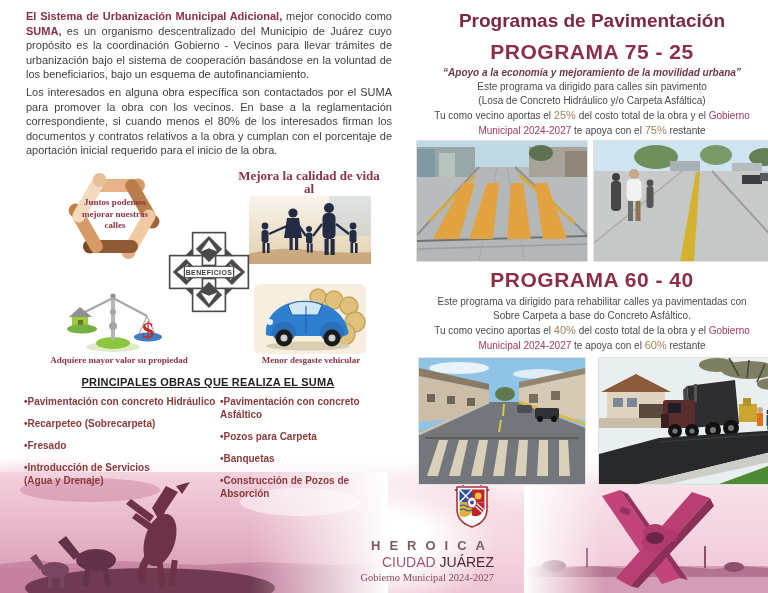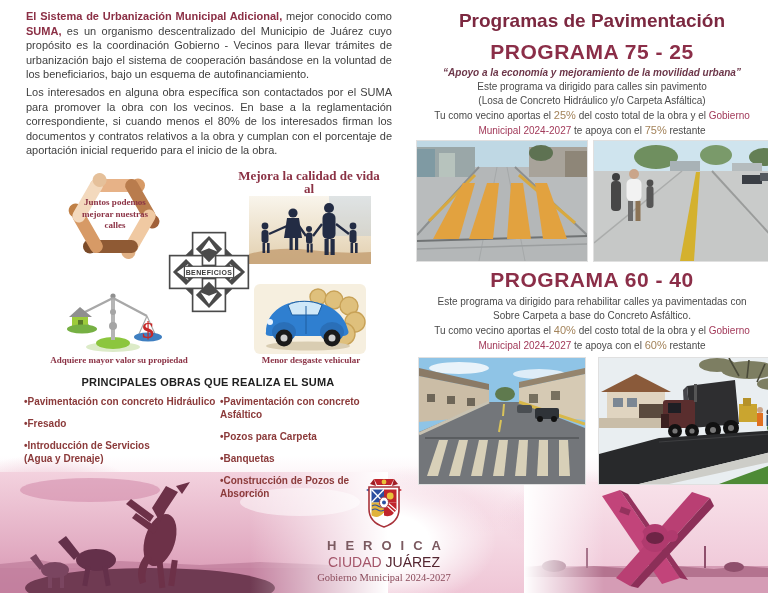--- a/index.html
+++ b/index.html
@@ -18,21 +18,21 @@
 
   
   .serif-cap {
     position:absolute; font-family:"Liberation Serif", serif;
     font-weight:bold; color:#8b3245; text-align:center;
   }
 
   
   .obras-title {
     position:absolute; left:0; top:376px; width:384px; text-align:center;
-    font-size:11px; font-weight:bold; color:#1f1f1f; letter-spacing:.2px;
+    font-size:11px; font-weight:bold; color:#1f1f1f; letter-spacing:.2px;text-decoration:underline;
   }
   .obras-col { position:absolute; top:395px; font-size:10px; font-weight:bold;
     color:#8b3a3a; line-height:13px; }
   .obras-col .obras-item { margin-bottom:9px; }
   .obras-col .obras-item.no-gap { margin-bottom:0; }
 
   
   .rp-center { position:absolute; left:384px; width:384px; text-align:center; }
   .pav-heading { top:10px; font-size:19px; font-weight:bold; color:#7c2840; }
   .prog-title  { font-size:21px; font-weight:bold; color:#8b2e48; letter-spacing:.5px; }
@@ -51,21 +51,21 @@
       radial-gradient(150px 90px at 50% 62%, #ffffff 30%, rgba(255,255,255,0) 75%),
       radial-gradient(130px 50px at 6% 25%,  rgba(226,156,182,.60), rgba(226,156,182,0) 70%),
       radial-gradient(170px 60px at 28% 50%, rgba(233,176,197,.65), rgba(233,176,197,0) 70%),
       radial-gradient(150px 55px at 55% 35%, rgba(240,198,214,.55), rgba(240,198,214,0) 70%),
       radial-gradient(190px 70px at 82% 45%, rgba(230,170,195,.60), rgba(230,170,195,0) 70%),
       linear-gradient(to bottom, rgba(255,255,255,0) 0%, #f7dfe8 45%, #efc6d6 100%);
   }
   .panel-layer { position:absolute; left:16px; top:0; width:768px; height:593px; z-index:2; }
   .band > * { position:absolute; }
 
-  .crest-block { left:384px; top:22px; transform:translateX(-50%); width:220px; text-align:center; z-index:3; }
+  .crest-block { left:384px; top:22px; transform:translateX(-50%); width:220px; text-align:right; z-index:3; }
   .heroica  { margin-top:4px; font-size:13px; font-weight:bold; color:#7b5a60; letter-spacing:9px; text-indent:9px; }
   .ciudad-line { font-size:14px; font-weight:normal; margin-top:1px; }
   .ciudad-line .c1 { color:#a4566a; }
   .ciudad-line .c2 { color:#53242f; }
   .gobierno { font-family:"Liberation Serif", serif; font-size:10.5px; color:#8a4a5a; margin-top:2px; }
 </style>
 </head>
 <body>
 
 <div class="page">
@@ -335,20 +335,21 @@
           <circle cx="16" cy="38" r="3" fill="#e8f4ff"></circle>
         </svg>
       </div>
 
       <div class="serif-cap" style="left:33px;top:355px;width:140px;font-size:9px">Adquiere mayor valor su propiedad</div>
       <div class="serif-cap" style="left:230px;top:355px;width:130px;font-size:9px">Menor desgaste vehicular</div>
 
       <div class="obras-title">PRINCIPALES OBRAS QUE REALIZA EL SUMA</div>
       <div class="obras-col" style="left:8px;width:196px">
         <div class="obras-item">•Pavimentación con concreto Hidráulico</div>
+        <div class="obras-item">•Recarpeteo (Sobrecarpeta)</div>
         <div class="obras-item">•Fresado</div>
         <div class="obras-item no-gap">•Introducción de Servicios</div>
         <div class="obras-item">(Agua y Drenaje)</div>
       </div>
       <div class="obras-col" style="left:204px;width:178px">
         <div class="obras-item">•Pavimentación con concreto Asfáltico</div>
         <div class="obras-item">•Pozos para Carpeta</div>
         <div class="obras-item">•Banquetas</div>
         <div class="obras-item">•Construcción de Pozos de Absorción</div>
       </div>

